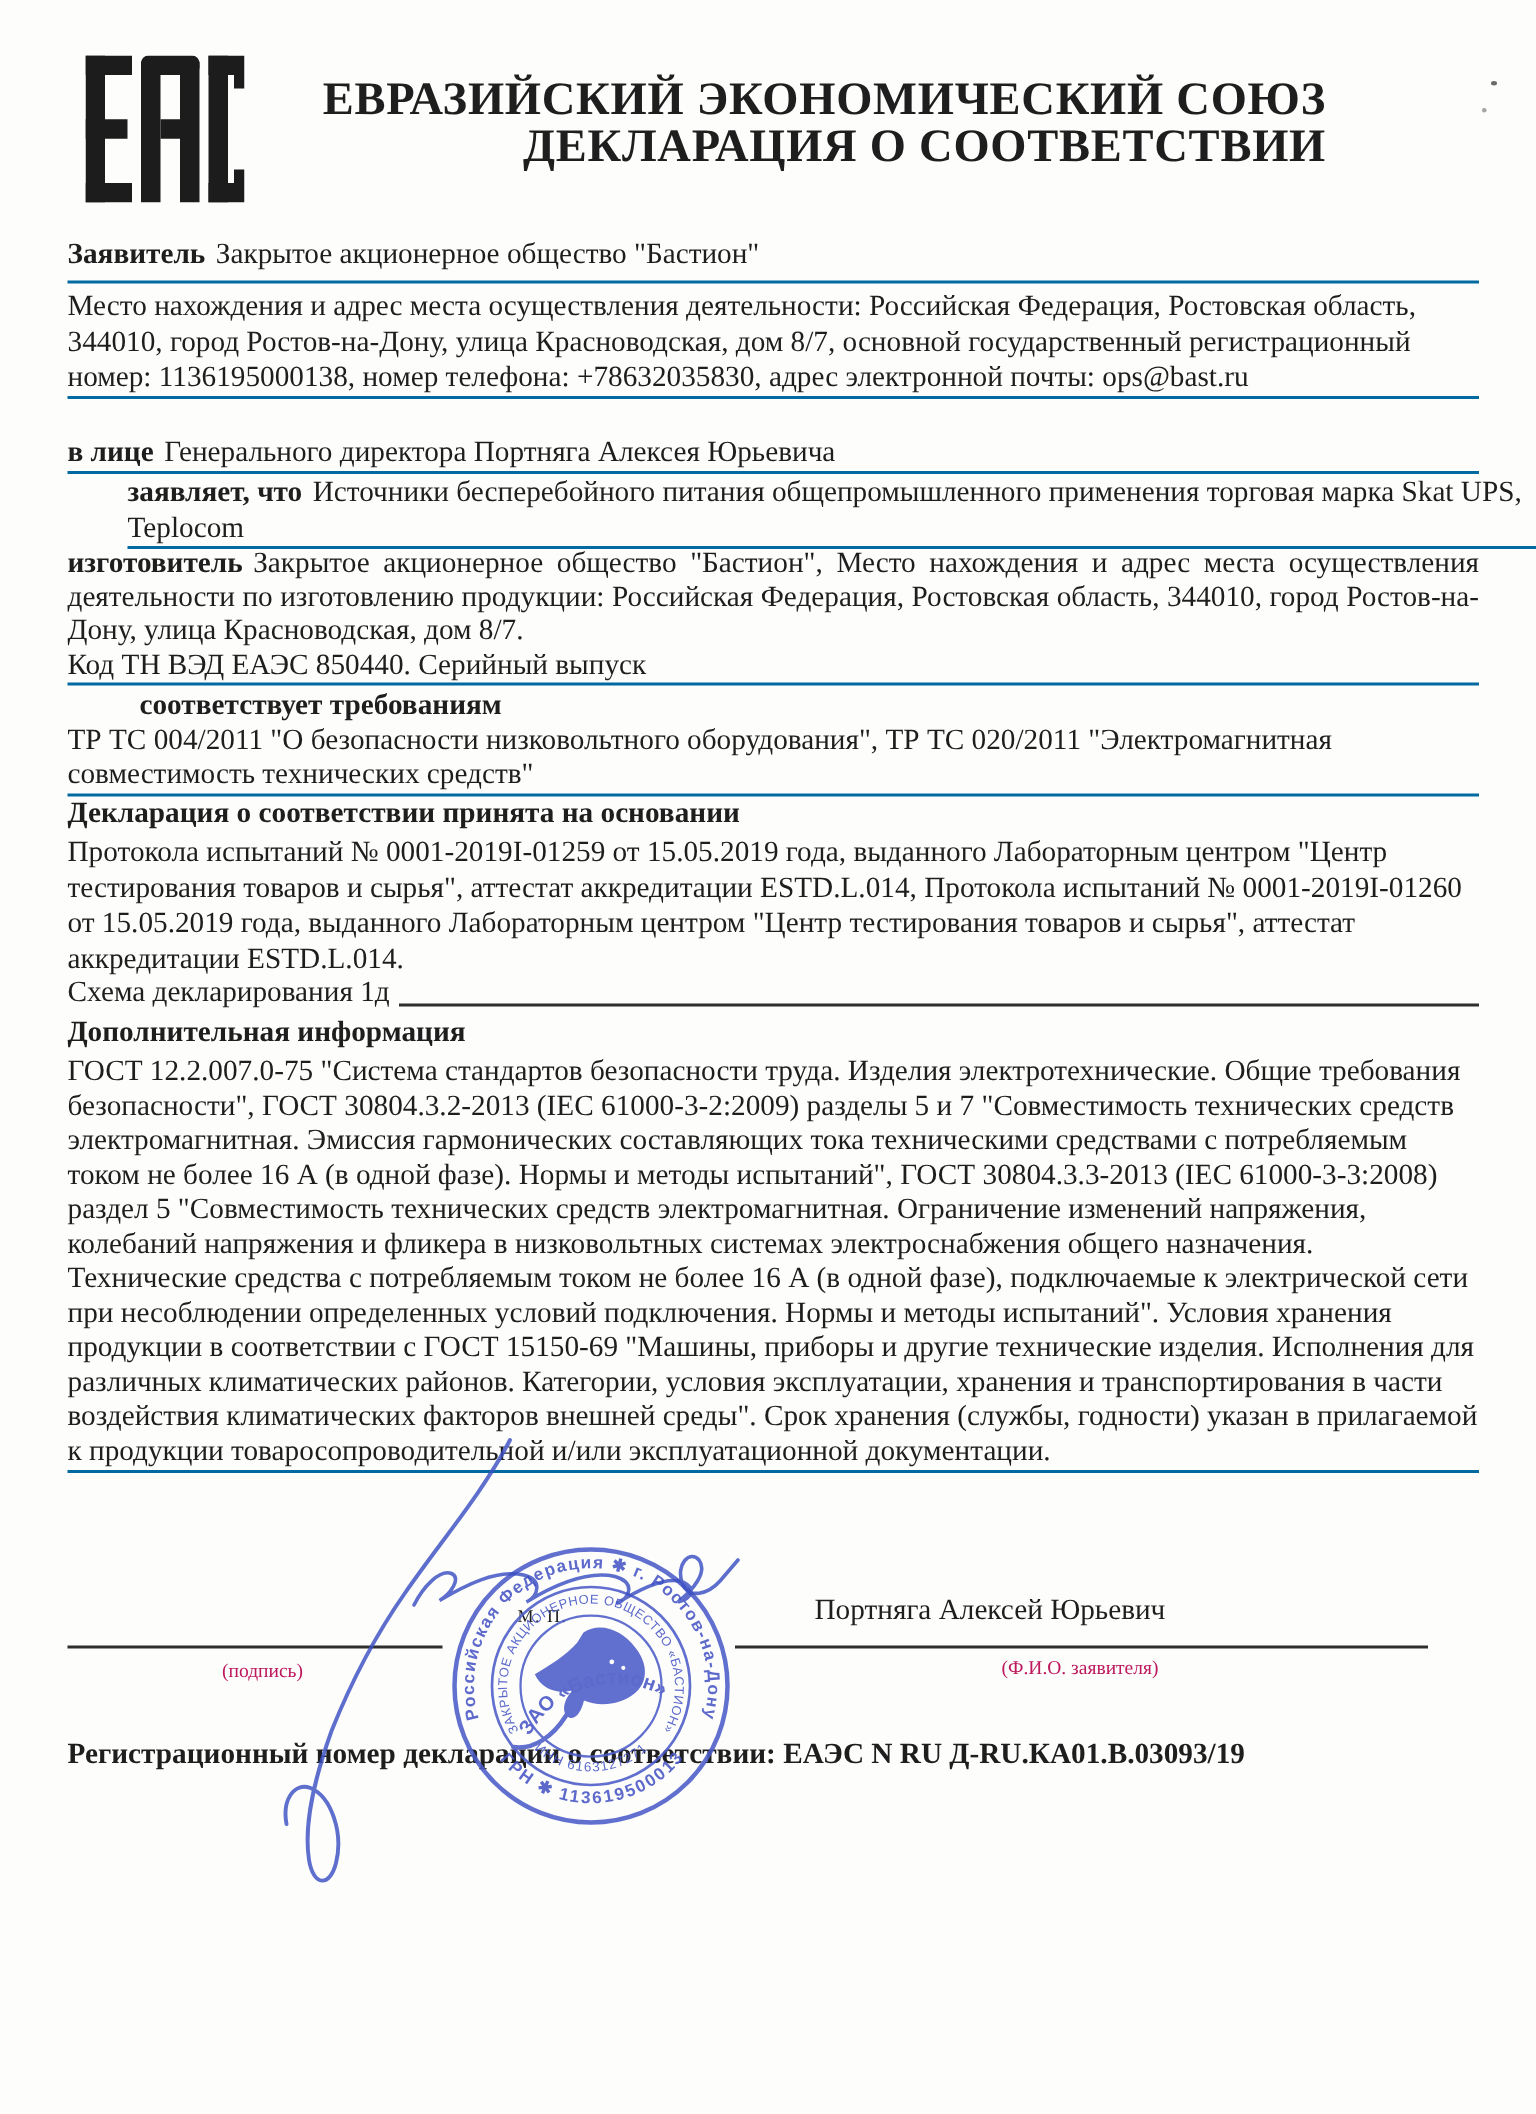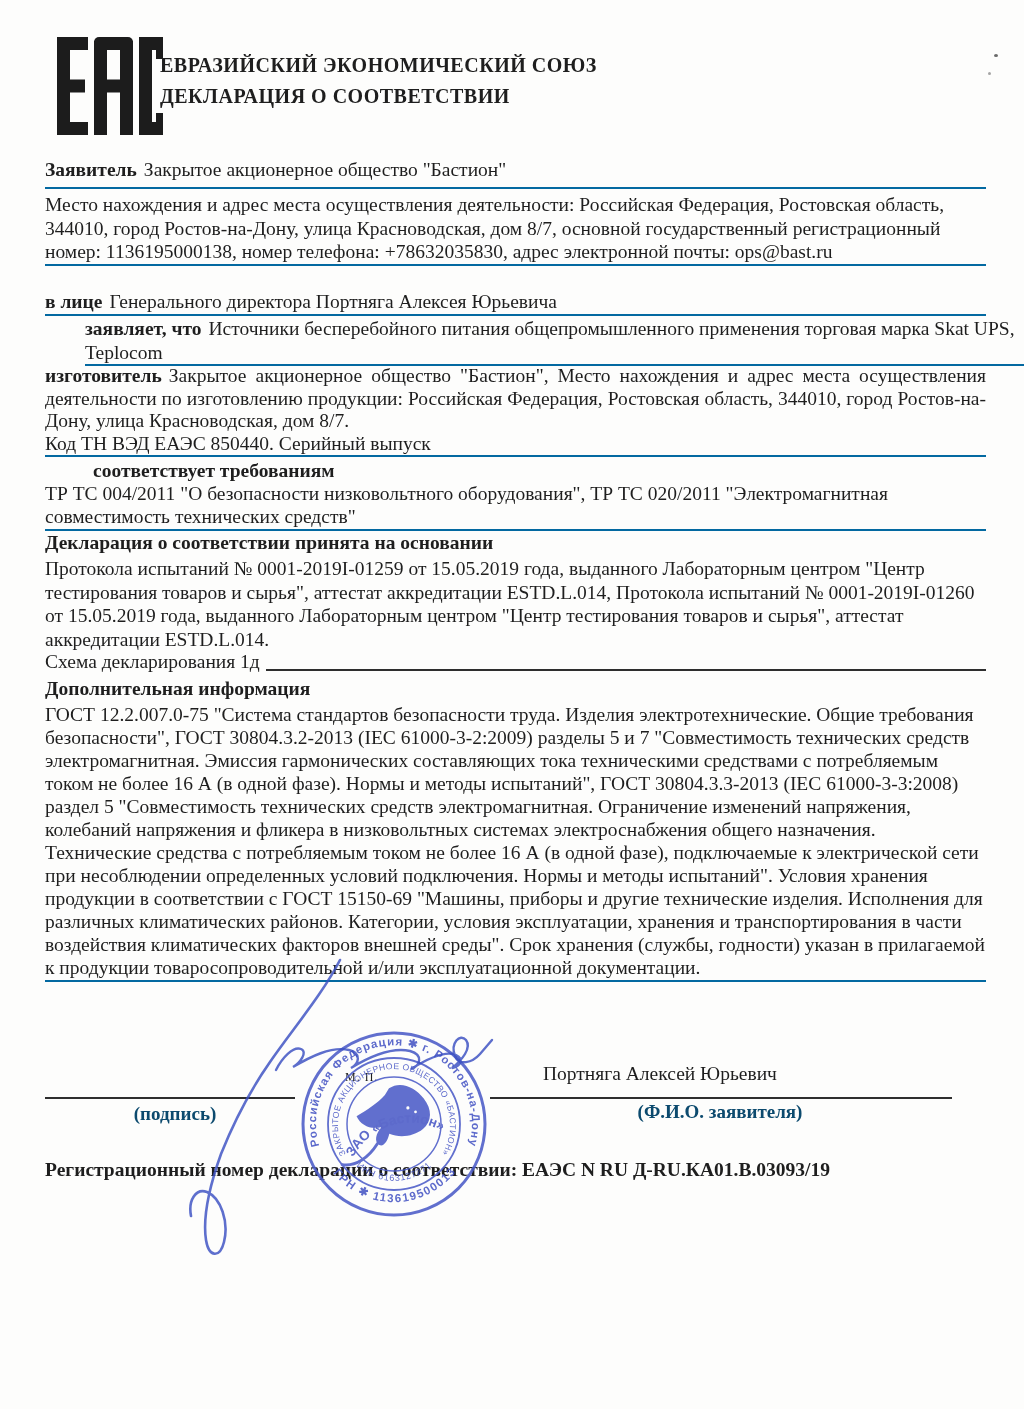--- a/index.html
+++ b/index.html
@@ -9,25 +9,25 @@
     font-family:"Liberation Serif","DejaVu Serif",serif;
     font-size:19.5px;line-height:23.5px;
   }
   .abs{position:absolute;}
   .doc-sec{position:absolute;left:45px;width:941px;}
   .rule{border-bottom:2px solid #0369a1;}
   .lbl{font-weight:bold;margin-right:7px;}
   .just{text-align:justify;margin:0;}
   p{margin:0;}
   .title{
-    left:160px;width:740px;text-align:left;font-weight:bold;
-    font-size:20px;line-height:31px;letter-spacing:.5px;
+    left:144px;width:740px;text-align:right;font-weight:bold;
+    font-size:31px;line-height:31px;letter-spacing:.5px;
   }
   .bold-line{font-weight:bold;}
-  .cap{font-size:19px;color:#0c4a6e;text-align:center;font-weight:bold;}
+  .cap{font-size:13px;color:#be185d;text-align:center;}
   .sig-line{position:absolute;border-top:2px solid #2e2e2e;height:0;}
   .mp{font-size:12px;letter-spacing:1px;}
   .bigpara{line-height:23px;}
   .fillrule{display:flex;align-items:flex-end;}
   .fillrule .fill{flex:1;border-bottom:2px solid #2e2e2e;margin-bottom:3px;margin-left:6px;}
   .speck{position:absolute;background:#6a6a6a;border-radius:50%;}
   svg{display:block;}
   .overlay{position:absolute;left:0;top:0;pointer-events:none;}
 </style>
 </head>

